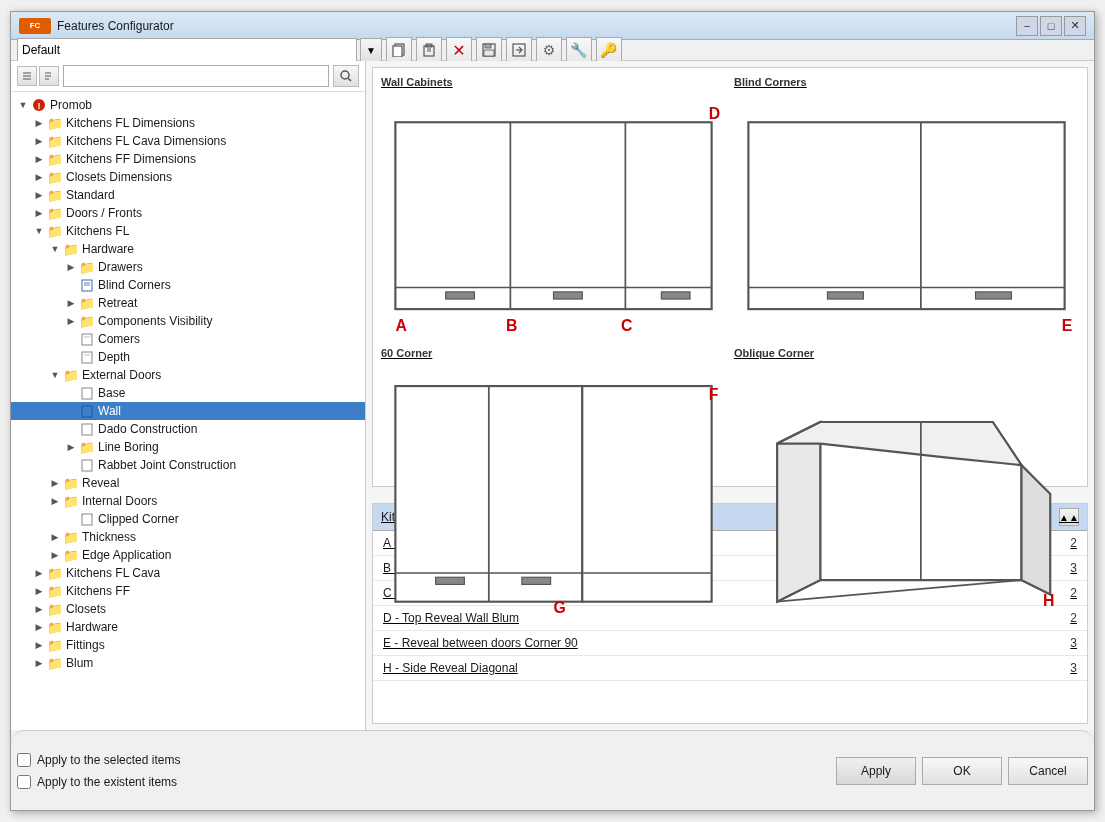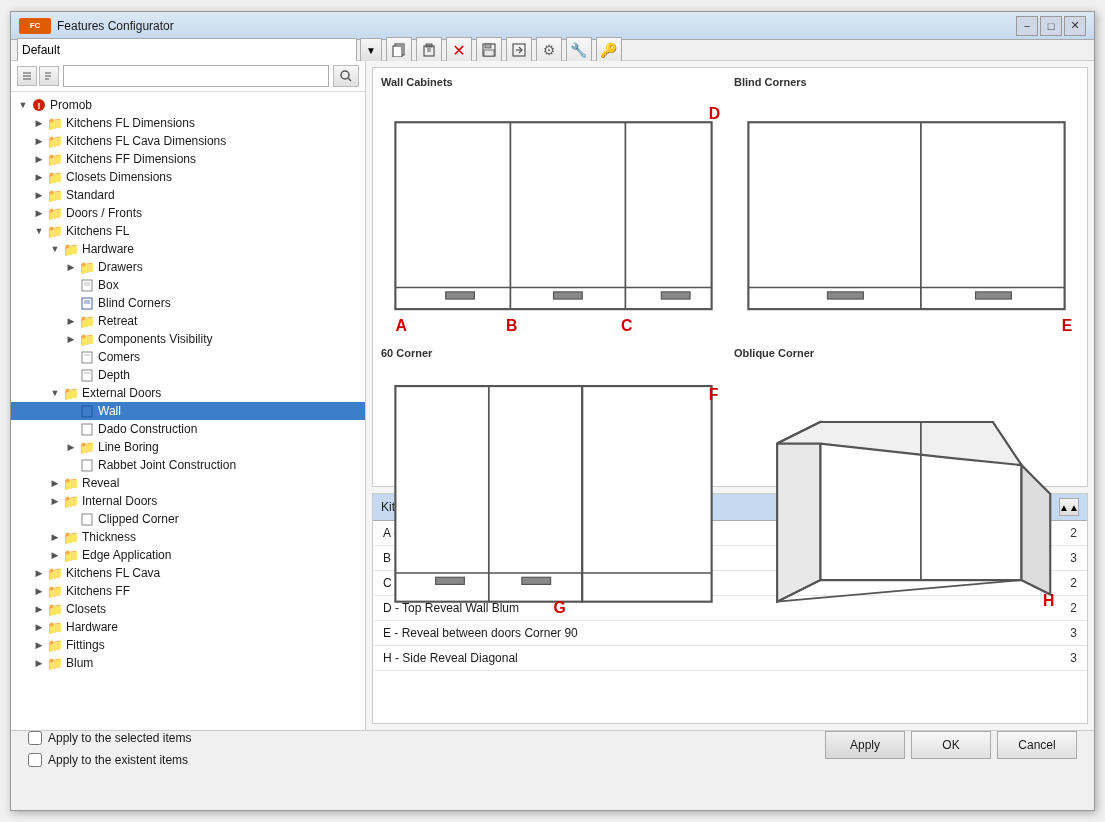--- a/index.html
+++ b/index.html
@@ -216,22 +216,23 @@
 
     
     .icon-folder { color: #e8a000; font-size: 13px; }
 
     .right-panel {
       flex: 1;
       display: flex;
       flex-direction: column;
       background: #f5f5f5;
       padding: 6px;
-      gap: 6px;
+      gap: 16px;
       overflow: hidden;
+      text-decoration: underline;
     }
 
     .diagram-section {
       background: white;
       border: 1px solid #ccc;
       flex-shrink: 0;
       height: 420px;
       padding: 8px;
       display: grid;
       grid-template-columns: 1fr 1fr;
@@ -305,22 +306,24 @@
       text-align: right;
       width: 60px;
       color: #333;
     }
 
     .bottom-bar {
       height: 80px;
       background: #f0f0f0;
       border-top: 1px solid #ccc;
       display: flex;
-      padding: 0 17px;
+      align-items: center;
+      padding: 0 6px;
       flex-shrink: 0;
+      border-radius: 14px;
     }
     .bottom-checkboxes {
       display: flex;
       flex-direction: column;
       gap: 8px;
       flex: 1;
     }
     .checkbox-row {
       display: flex;
       align-items: center;
@@ -508,32 +511,20 @@
           <span class="tree-label">Hardware</span>
         </div>
 
         <div class="tree-item">
           <span class="tree-indent" style="width:52px"></span>
           <span class="tree-expand">▶</span>
           <span class="tree-icon icon-folder">📁</span>
           <span class="tree-label">Drawers</span>
         </div>
 
-        <div class="tree-item">
-          <span class="tree-indent" style="width:52px"></span>
-          <span class="tree-expand" style="width:16px"></span>
-          <span class="tree-icon">
-              <svg width="12" height="13" viewBox="0 0 12 13">
-                <rect x="1" y="1" width="10" height="11" fill="white" stroke="#888" stroke-width="1"></rect>
-                <line x1="3" y1="4" x2="9" y2="4" stroke="#aaa" stroke-width="0.8"></line>
-                <line x1="3" y1="6" x2="9" y2="6" stroke="#aaa" stroke-width="0.8"></line>
-              </svg>
-            </span>
-          <span class="tree-label">Box</span>
-        </div>
 
         <div class="tree-item">
           <span class="tree-indent" style="width:52px"></span>
           <span class="tree-expand" style="width:16px"></span>
           <span class="tree-icon">
               <svg width="12" height="13" viewBox="0 0 12 13">
                 <rect x="1" y="1" width="10" height="11" fill="white" stroke="#4466aa" stroke-width="1"></rect>
                 <line x1="3" y1="4" x2="9" y2="4" stroke="#4466aa" stroke-width="0.8"></line>
                 <line x1="3" y1="6" x2="9" y2="6" stroke="#4466aa" stroke-width="0.8"></line>
               </svg>
@@ -579,20 +570,30 @@
           <span class="tree-label">Depth</span>
         </div>
 
         <div class="tree-item">
           <span class="tree-indent" style="width:36px"></span>
           <span class="tree-expand">▼</span>
           <span class="tree-icon icon-folder">📁</span>
           <span class="tree-label">External Doors</span>
         </div>
 
+        <div class="tree-item">
+          <span class="tree-indent" style="width:52px"></span>
+          <span class="tree-expand" style="width:16px"></span>
+          <span class="tree-icon">
+              <svg width="12" height="13" viewBox="0 0 12 13">
+                <rect x="1" y="1" width="10" height="11" fill="white" stroke="#888" stroke-width="1"></rect>
+              </svg>
+            </span>
+          <span class="tree-label">Base</span>
+        </div>
 
         <div class="tree-item selected">
           <span class="tree-indent" style="width:52px"></span>
           <span class="tree-expand" style="width:16px"></span>
           <span class="tree-icon">
               <svg width="12" height="13" viewBox="0 0 12 13">
                 <rect x="1" y="1" width="10" height="11" fill="#3c7fc8" stroke="#2255a0" stroke-width="1"></rect>
               </svg>
             </span>
           <span class="tree-label">Wall</span>

